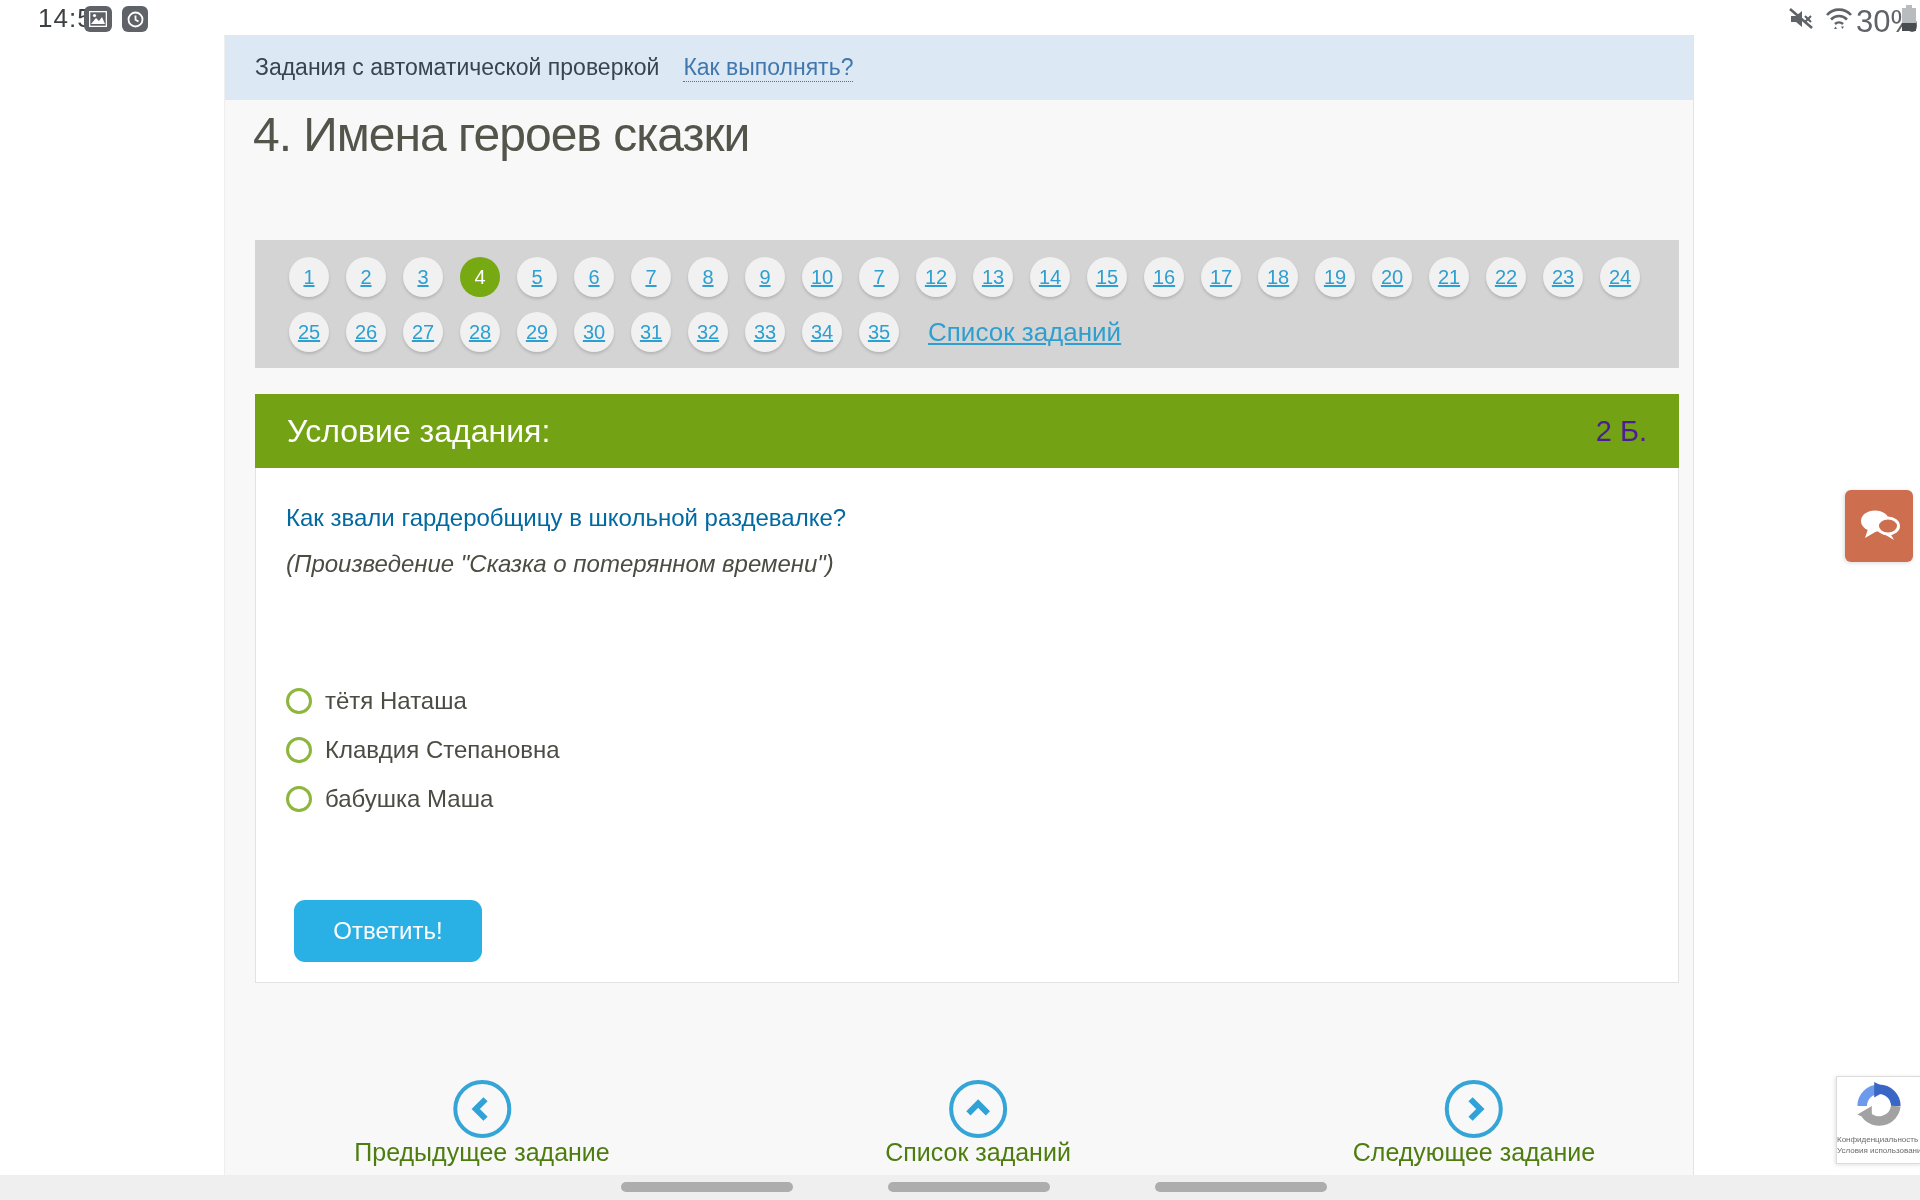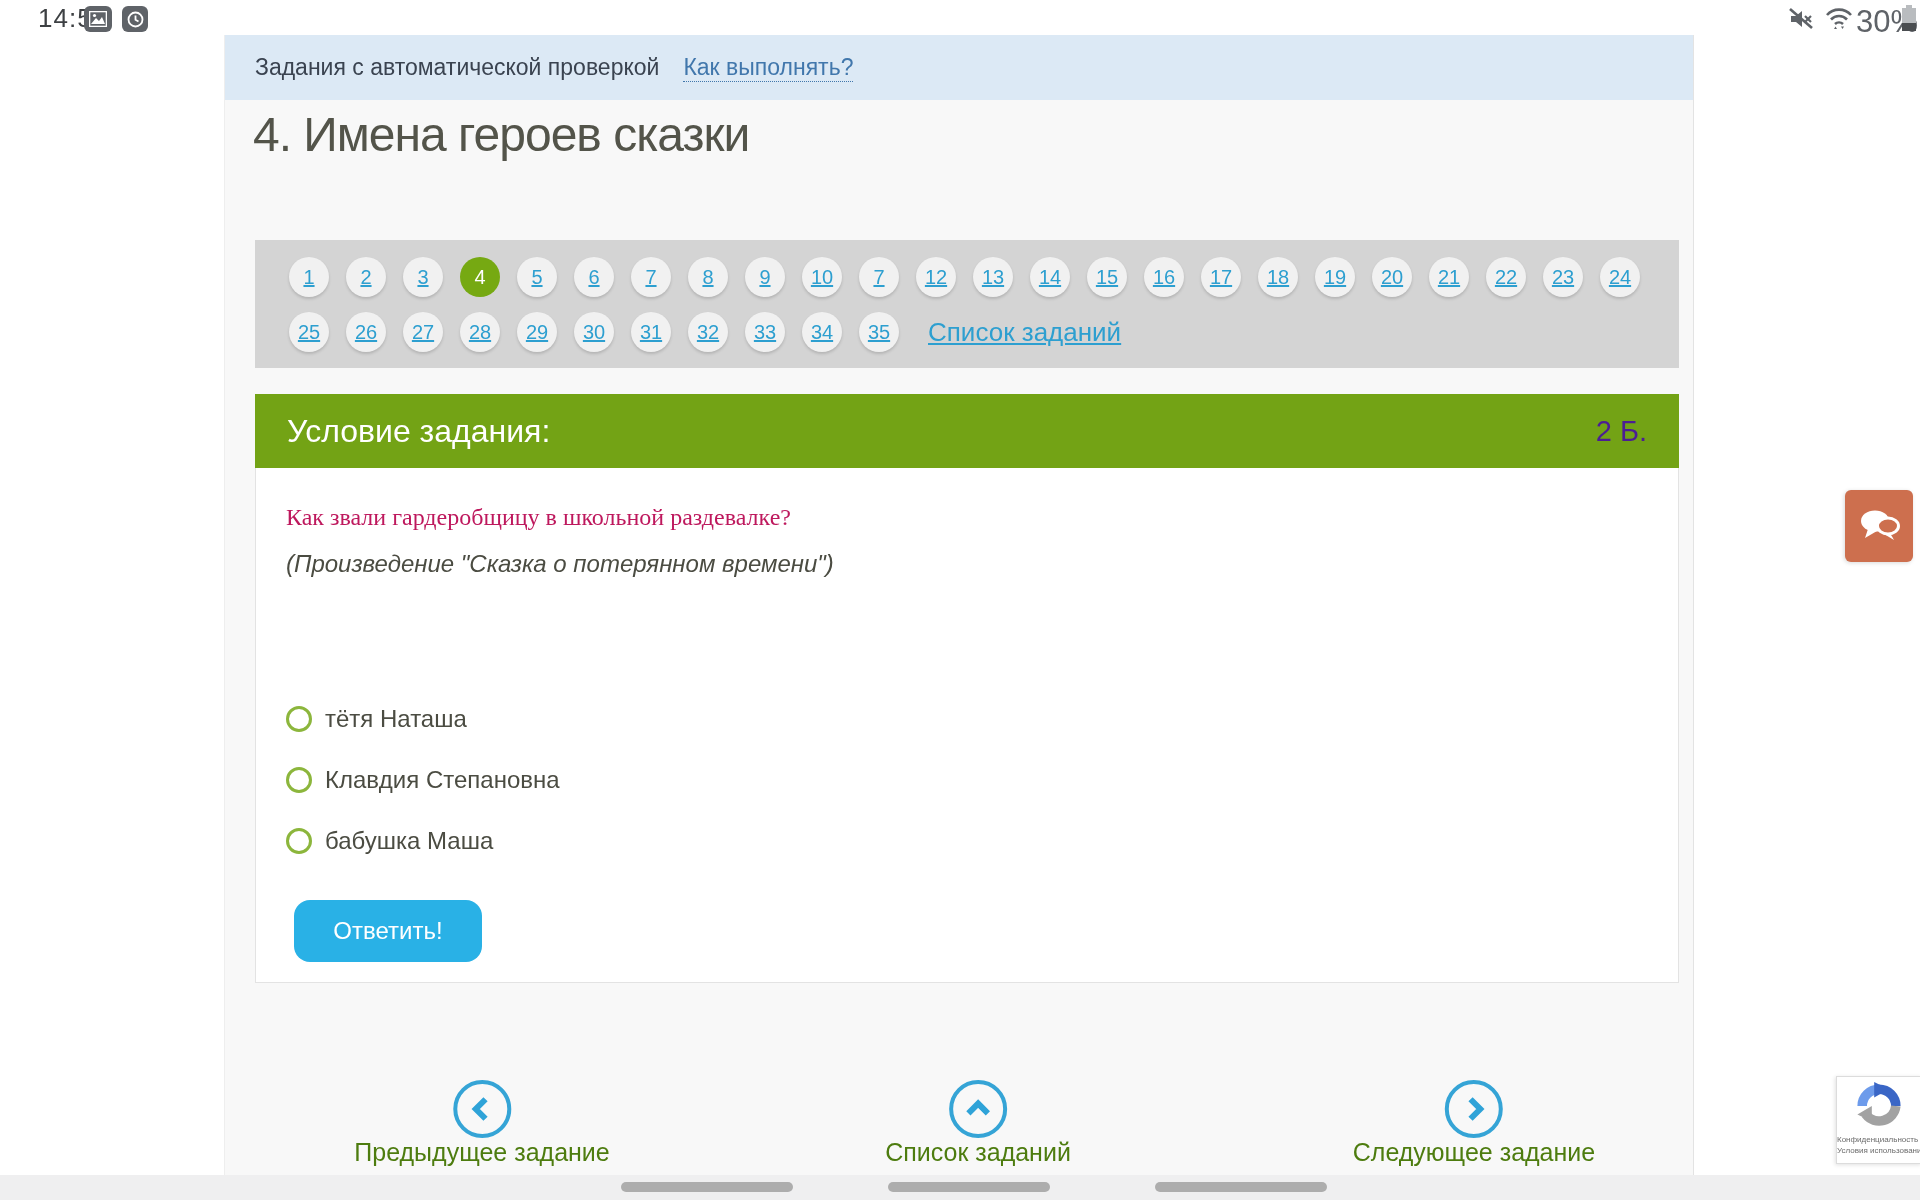--- a/index.html
+++ b/index.html
@@ -40,28 +40,28 @@
 
   
   #condition-bar { position:absolute; left:30px; top:359px; width:1424px; height:74px; background:#73a315;
                    display:flex; align-items:center; justify-content:space-between; padding:8px 32px; }
   #condition-bar .c-label { font-size:32px; color:#ffffff; }
   #condition-bar .c-points { font-size:29px; color:#4c1d95;margin-left:16px; }
 
   
   #task-card { position:absolute; left:30px; top:433px; width:1424px; height:515px; background:#ffffff;
                border:1px solid #e3e3e3; border-top:none; }
-  .q-text { position:absolute; left:30px; top:36px; font-size:24px; color:#be185d;font-family:Liberation Serif, serif; }
+  .q-text { position:absolute; left:30px; top:36px; font-size:24px; color:#0369a1; }
   .q-source { position:absolute; left:30px; top:82px; font-size:24px; font-style:italic; color:#4b4c42; }
-  #options { position:absolute; left:30px; top:232px; display:flex; flex-direction:column; row-gap:24px; }
+  #options { position:absolute; left:30px; top:214px; display:flex; flex-direction:column; row-gap:12px; }
   .opt-row { display:flex; align-items:center; height:37px; cursor:pointer; }
   .opt-radio { width:26px; height:26px; border:3px solid #8cb63c; border-radius:50%; background:#fff; flex:0 0 auto; }
   .opt-label { margin-left:13px; font-size:24px; color:#4b4c42; }
   #answer-btn { position:absolute; left:38px; top:432px; width:188px; height:62px;
-                background:#29b1e6; border:none; border-radius:16px;
+                background:#29b1e6; border:none; border-radius:11px;
                 font-size:24px; color:#ffffff; cursor:pointer; font-family:inherit; }
 
   
   .fnav { position:absolute; top:1045px; transform:translateX(-50%); text-align:center; cursor:pointer; }
   .fnav-circle { width:58px; height:58px; border:4px solid #35a4d6; border-radius:50%;
                  margin:0 auto; display:flex; align-items:center; justify-content:center; background:transparent; }
   .fnav-label { font-size:25px; color:#4d7c0f; white-space:nowrap; }
 
   
   #chat-btn { position:absolute; left:1845px; top:490px; width:68px; height:72px;

